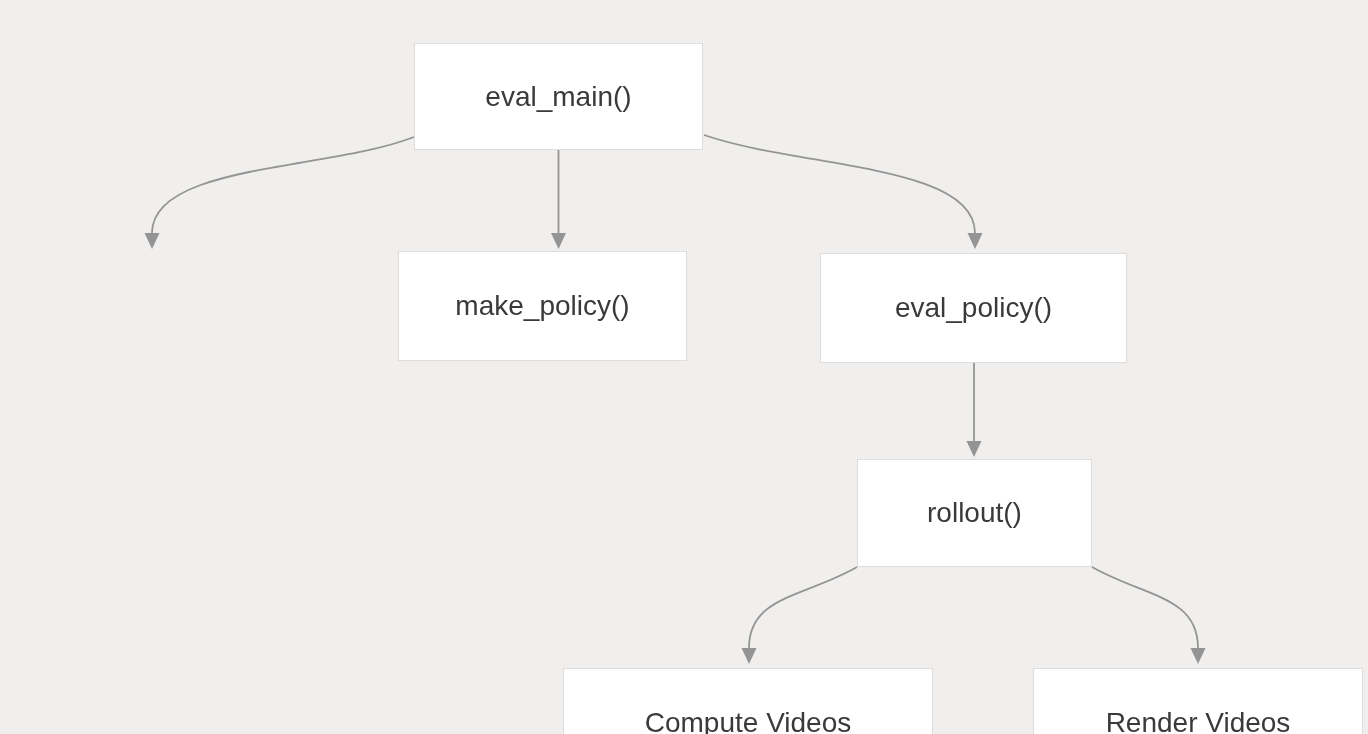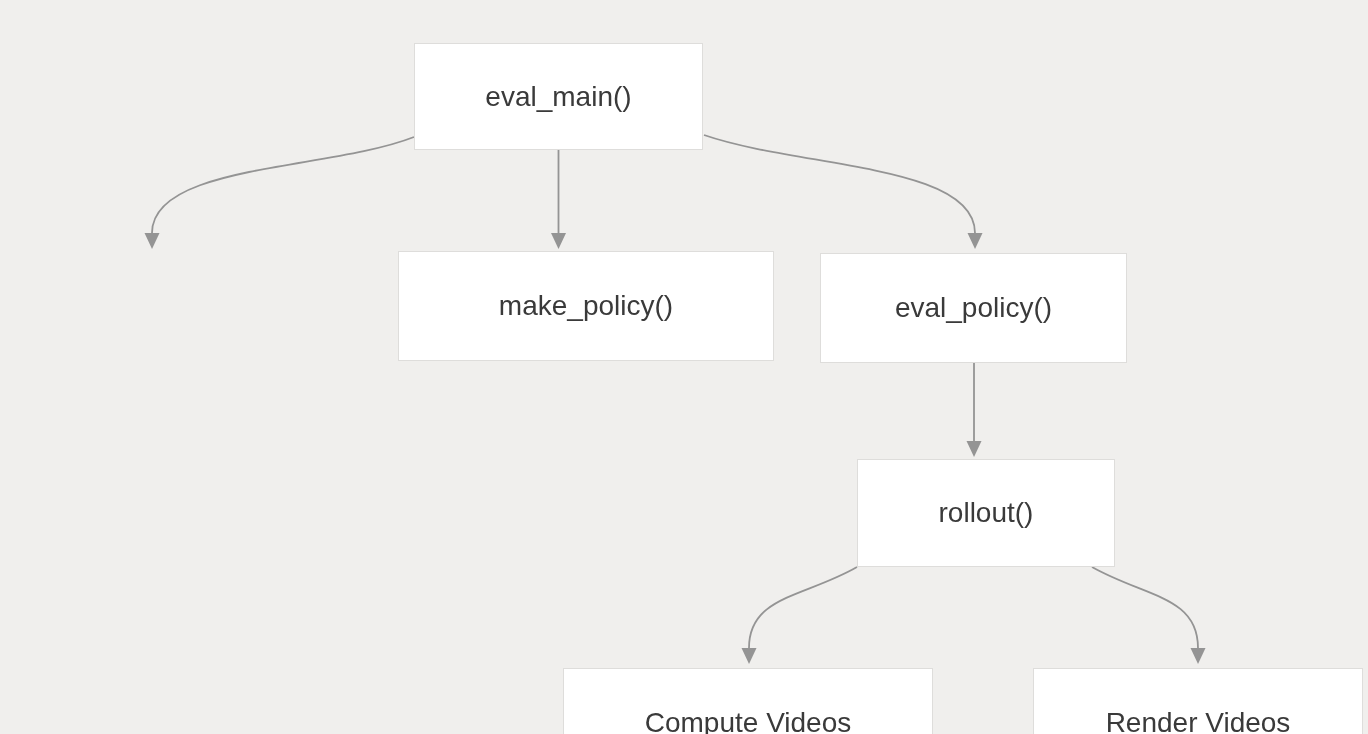--- a/index.html
+++ b/index.html
@@ -67,29 +67,29 @@
     <path class="edge" d="M 974 321 L 974 401" marker-end="url(#arrowhead)"></path>
     <path class="edge" d="M 857 527 C 805 557, 749 556, 749 608" marker-end="url(#arrowhead)"></path>
     <path class="edge" d="M 1092 527 C 1145 557, 1198 556, 1198 608" marker-end="url(#arrowhead)"></path>
   </svg>
 
   <div class="node" style="left:414px; top:3px; width:289px; height:107px;">
     <span class="node-label">eval_main()</span>
   </div>
 
 
-  <div class="node" style="left:398px; top:211px; width:376px; height:110px;">
+  <div class="node" style="left:398px; top:211px; width:289px; height:110px;">
     <span class="node-label">make_policy()</span>
   </div>
 
   <div class="node" style="left:820px; top:213px; width:307px; height:110px;">
     <span class="node-label">eval_policy()</span>
   </div>
 
-  <div class="node" style="left:857px; top:419px; width:258px; height:108px;">
+  <div class="node" style="left:857px; top:419px; width:235px; height:108px;">
     <span class="node-label">rollout()</span>
   </div>
 
   <div class="node" style="left:563px; top:628px; width:370px; height:110px;">
     <span class="node-label">Compute Videos</span>
   </div>
 
   <div class="node" style="left:1033px; top:628px; width:330px; height:110px;">
     <span class="node-label">Render Videos</span>
   </div>

